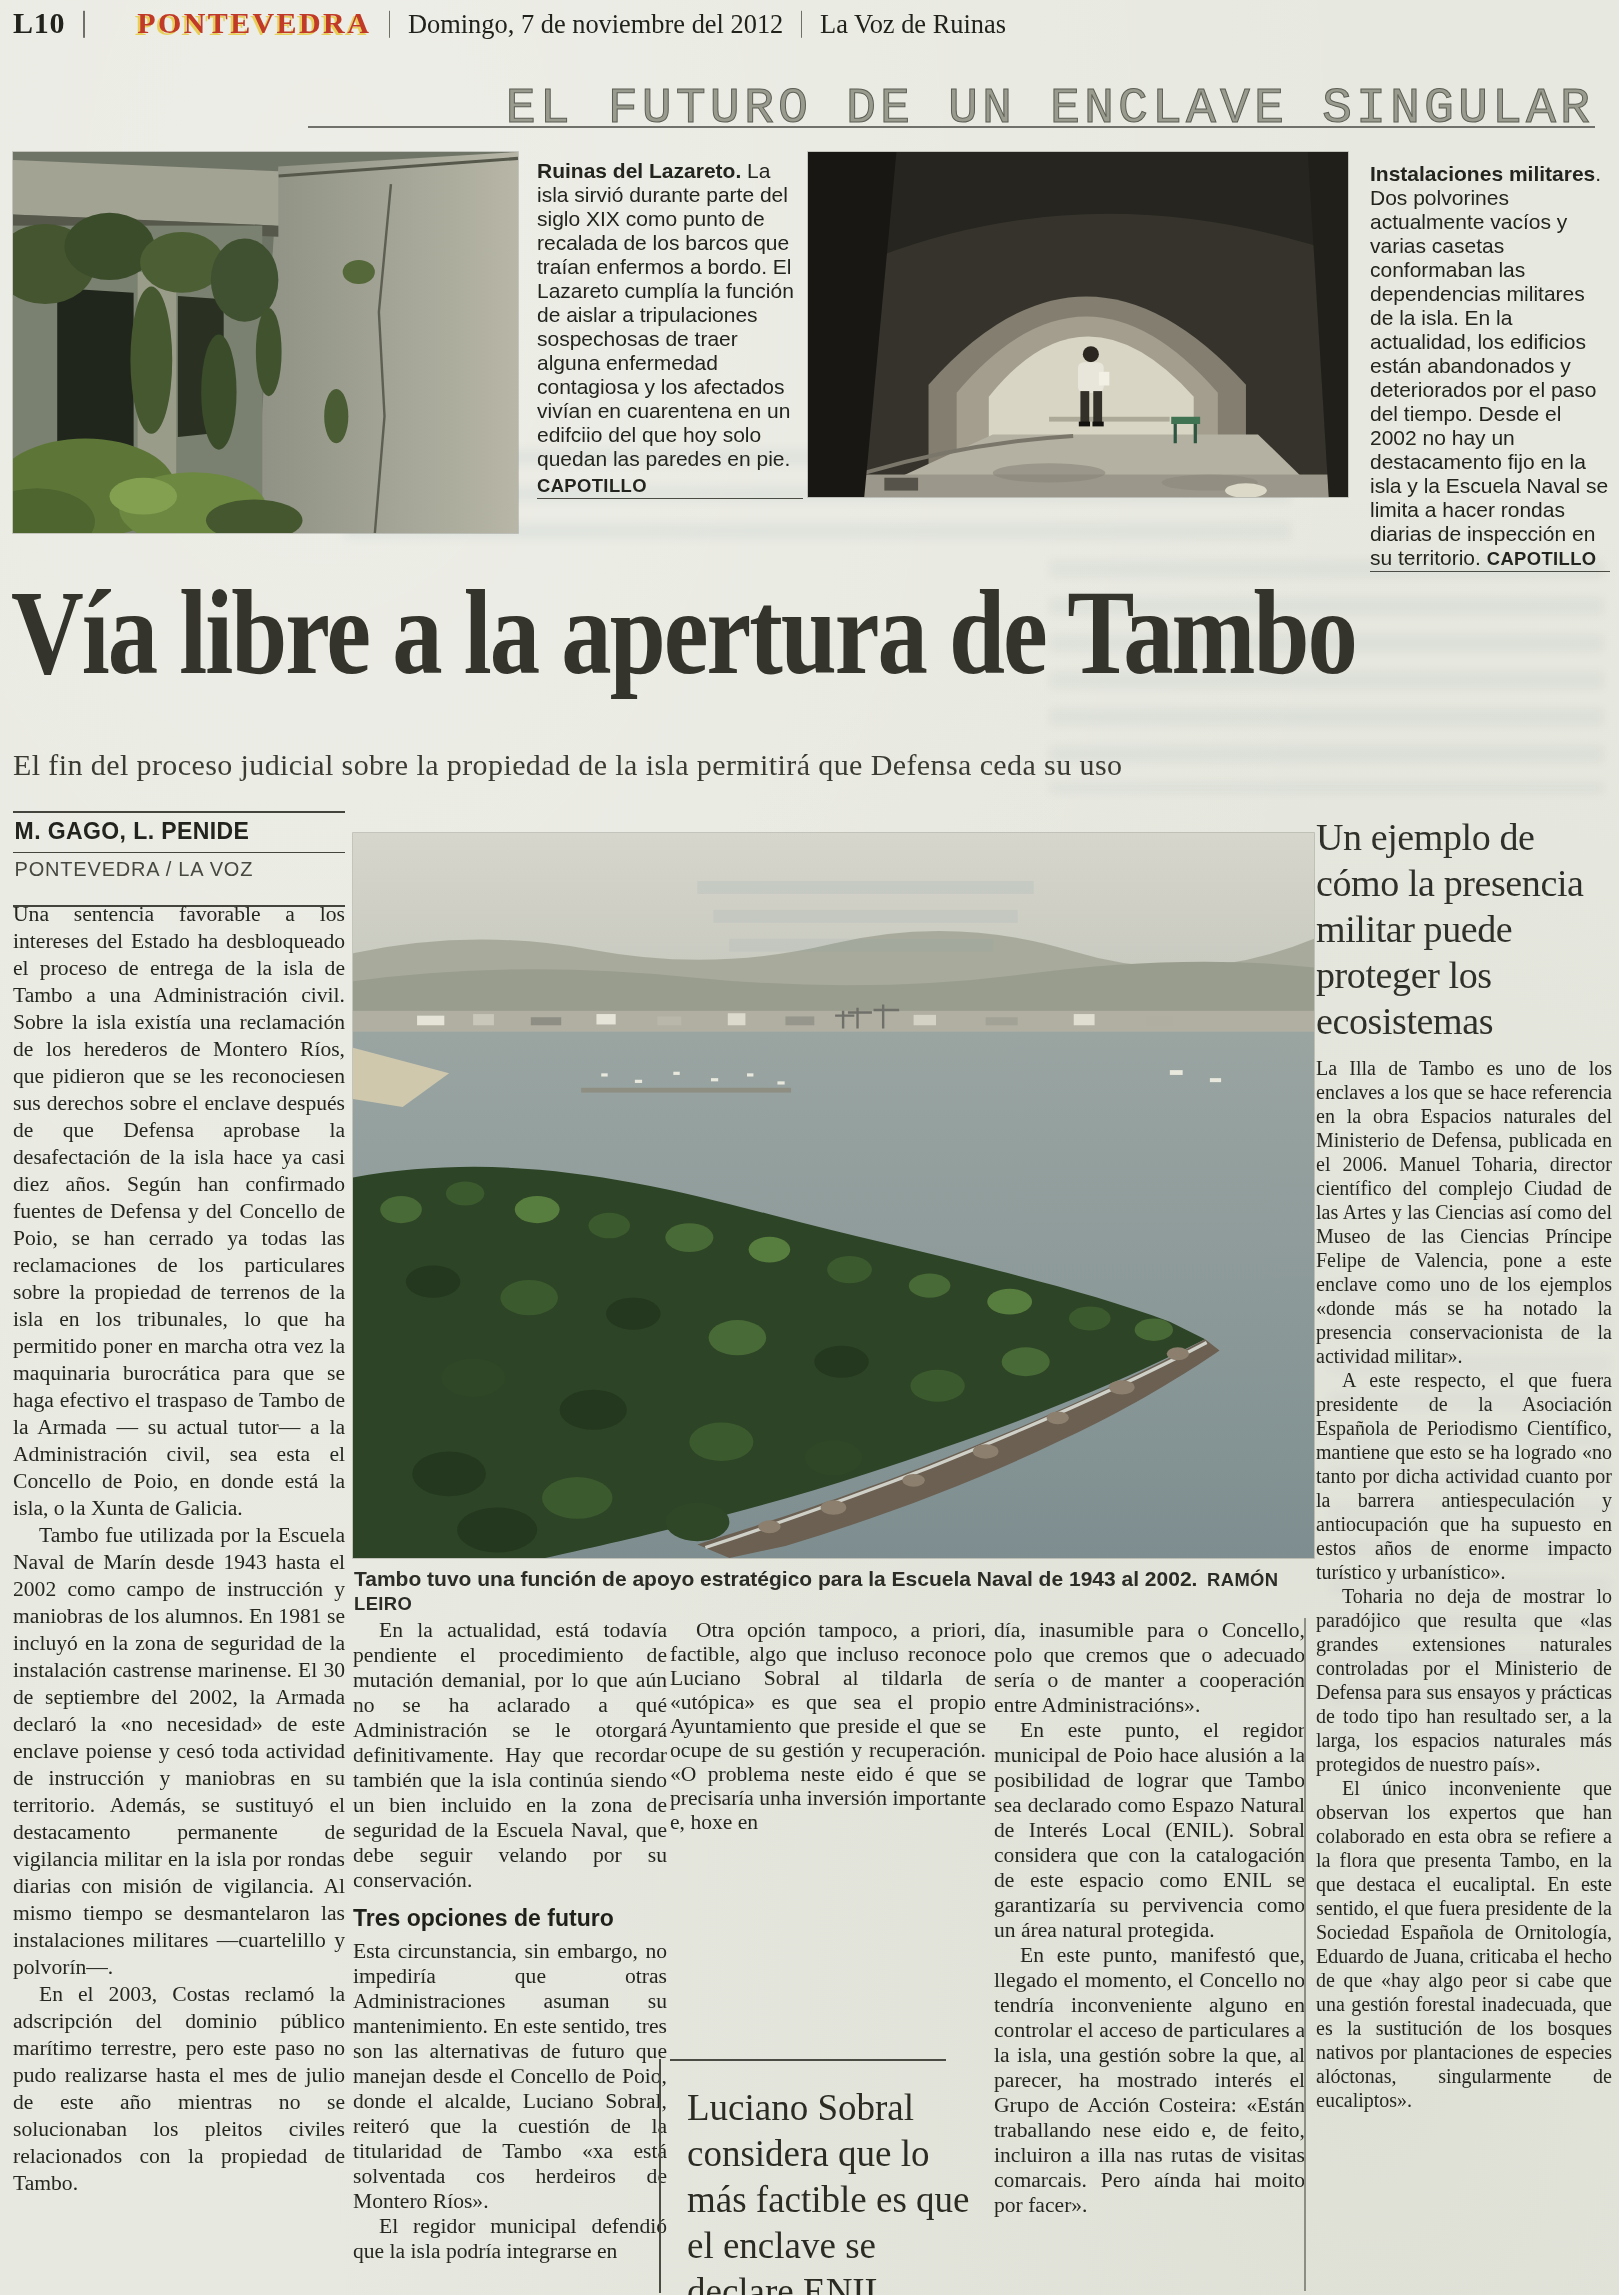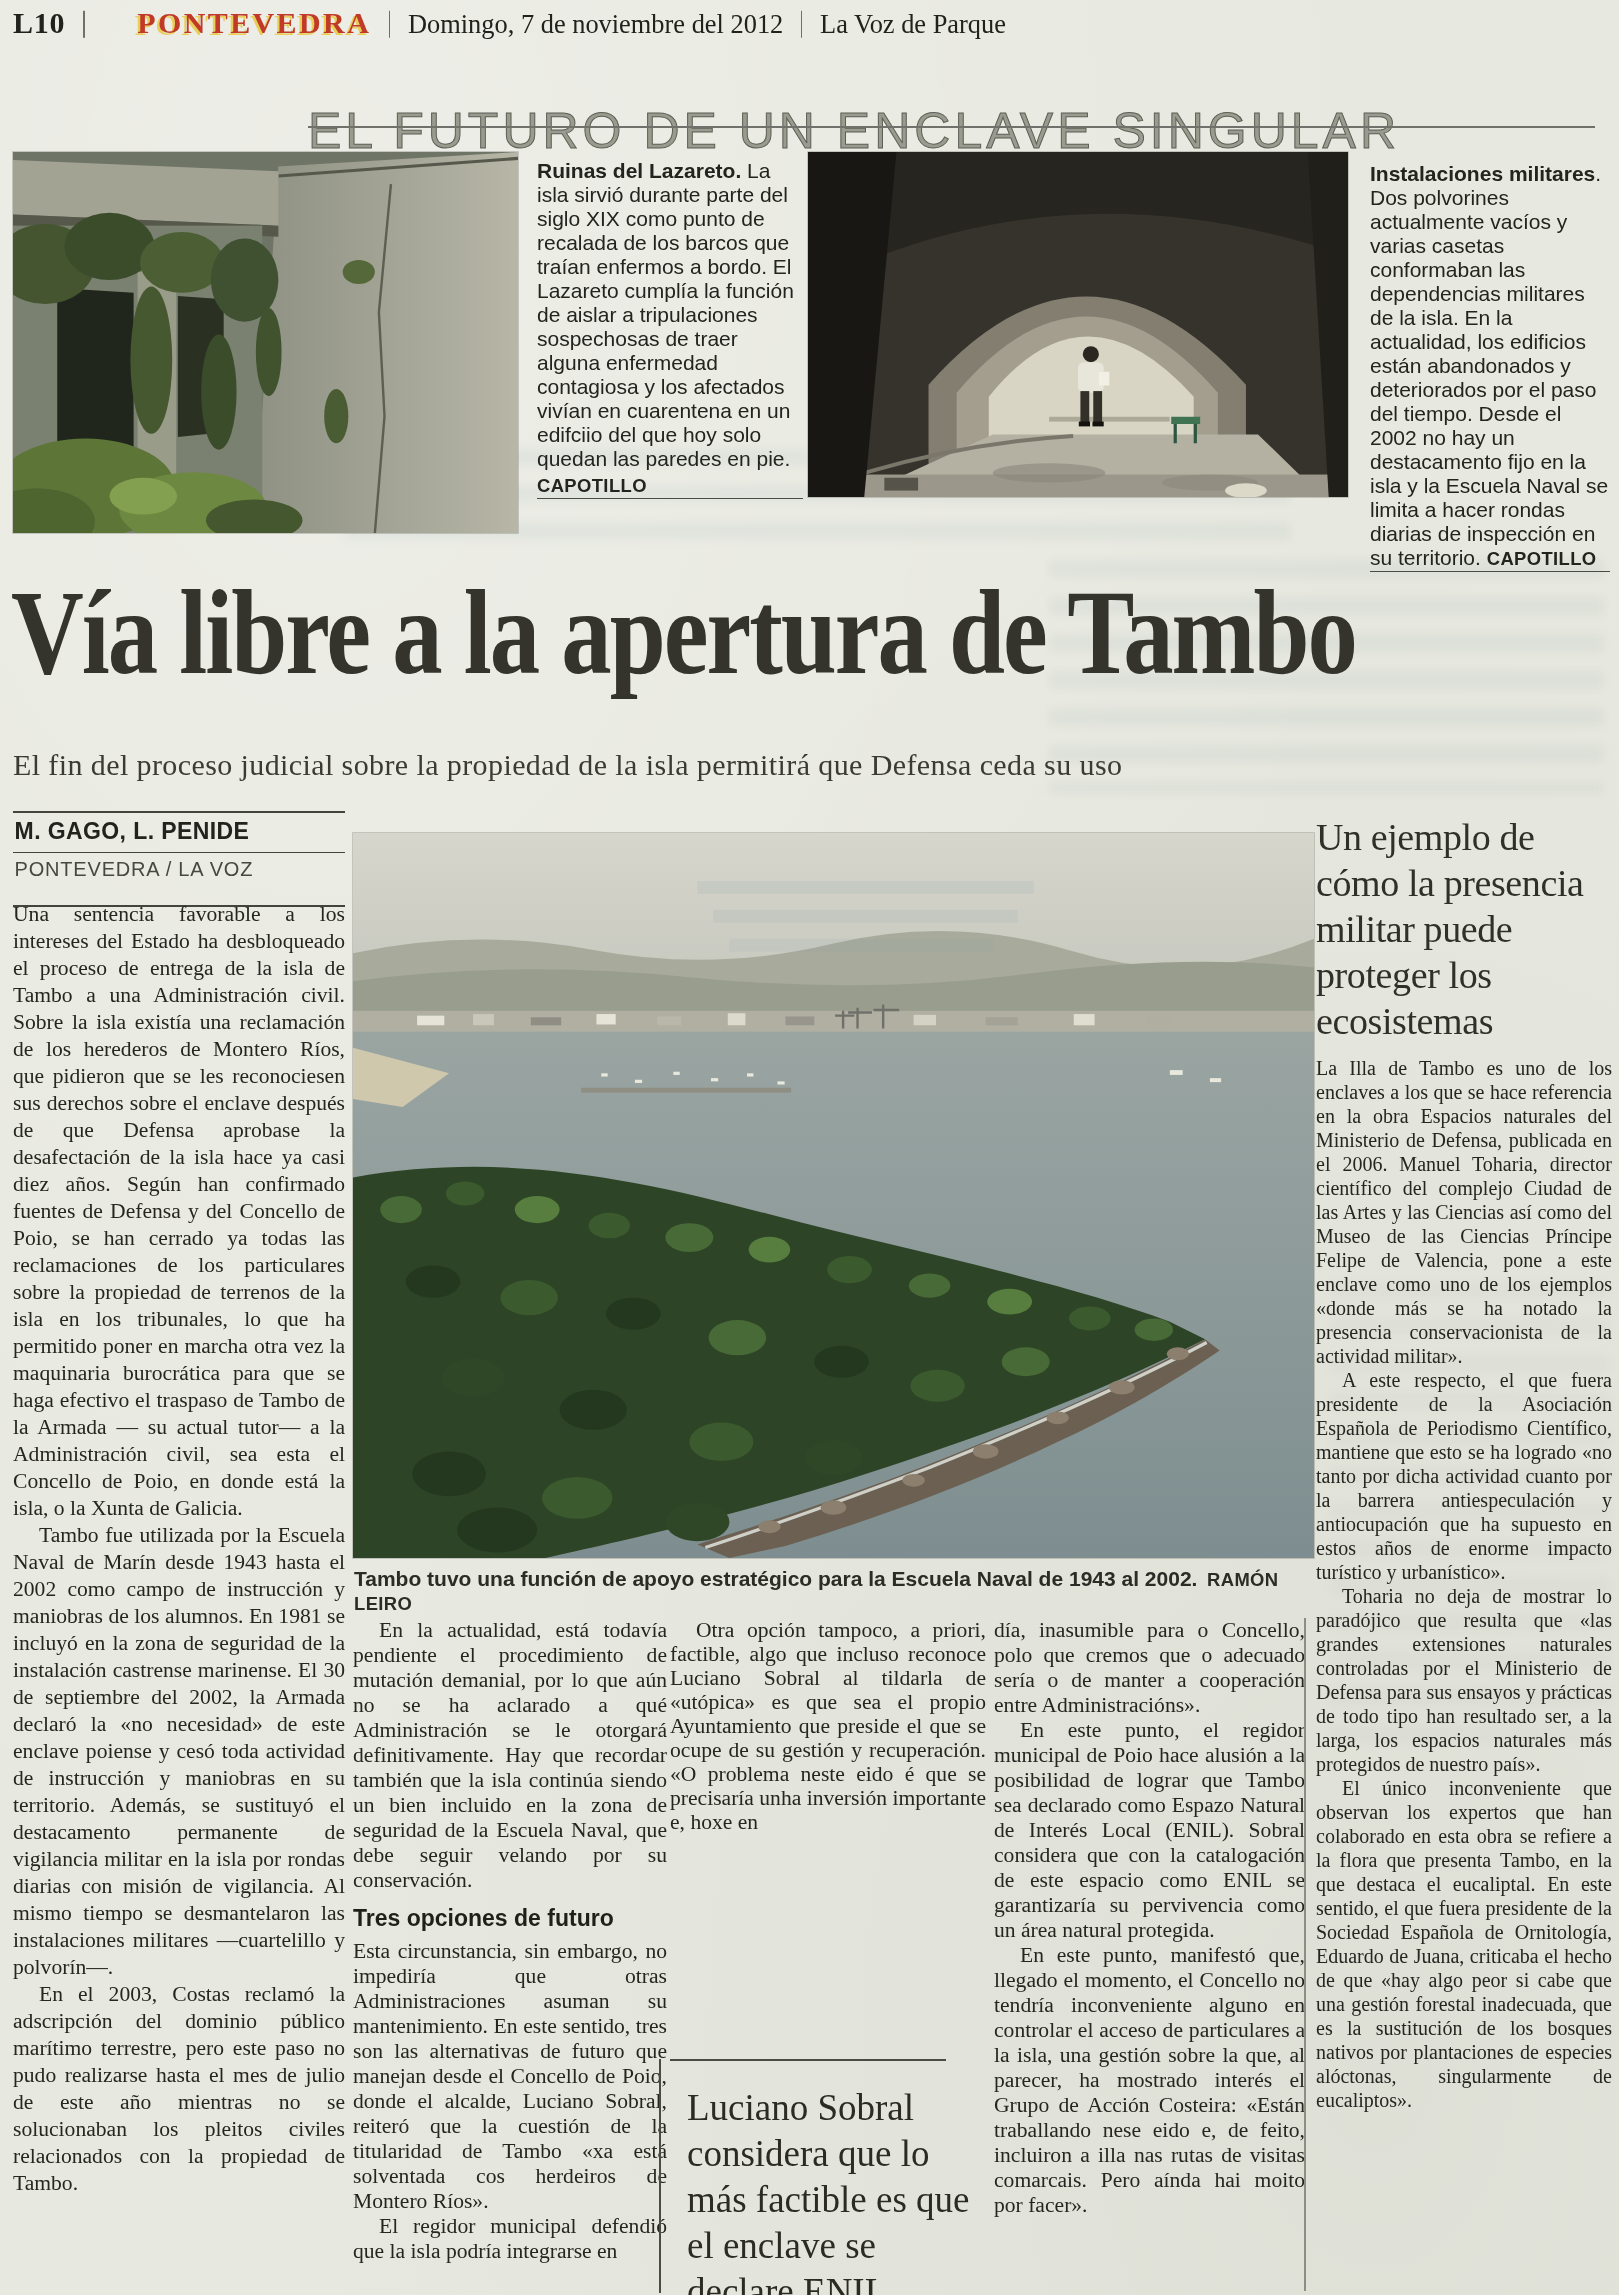--- a/index.html
+++ b/index.html
@@ -15,22 +15,22 @@
   
   .masthead{display:flex;align-items:baseline;gap:17.6px;color:#22221c;}
   .mh-page{font-size:30px;font-weight:bold;letter-spacing:0.8px;}
   .mh-section{font-size:30px;font-weight:bold;letter-spacing:2.4px;color:#c13a28;
               text-shadow:-2.4px 2.4px 0 rgba(232,201,63,.85);padding-left:35px;}
   .mh-date{font-size:26.4px;}
   .mh-paper{font-size:26.4px;}
   .mh-sep{display:inline-block;width:1.6px;height:27px;background:#6f7068;transform:translateY(4.8px);}
 
   
-  .kicker{font-size:50px;letter-spacing:4px;text-align:left;color:#9a9b8f;
-          -webkit-text-stroke:1px #5d5e55;font-family:Liberation Sans, sans-serif;margin-top:22px;}
+  .kicker{font-size:50px;letter-spacing:4px;text-align:right;color:#9a9b8f;
+          -webkit-text-stroke:1px #5d5e55;font-family:Liberation Mono, monospace;}
   .rule{background:#70716a;}
 
   
   .headline{font-size:120px;font-weight:bold;line-height:1.05;color:#34342d;white-space:nowrap;
             transform:scaleX(.84);transform-origin:left top;letter-spacing:-2.4px;}
   .subhead{font-size:30px;color:#3b3b33;white-space:nowrap;letter-spacing:0.4px;}
 
   
   .byline{font-family:"Liberation Sans",sans-serif;color:#22231d;}
   .by-rule{height:2.4px;background:#43443c;}
@@ -76,21 +76,21 @@
 
 <div class="page">
 
   <div class="abs masthead" style="left:13px;top:6.4px;">
     <span class="mh-page">L10</span>
     <span class="mh-sep"></span>
     <span class="mh-section">PONTEVEDRA</span>
     <span class="mh-sep"></span>
     <span class="mh-date">Domingo, 7 de noviembre  del 2012</span>
     <span class="mh-sep"></span>
-    <span class="mh-paper">La Voz de Parque</span>
+    <span class="mh-paper">La Voz de Ruinas</span>
   </div>
 
   <div class="abs kicker" style="left:308px;top:80px;width:1286px;">EL FUTURO DE UN ENCLAVE SINGULAR</div>
   <div class="abs rule" style="left:308px;top:126px;width:1287px;height:1.6px;"></div>
 
   <div class="abs ghost" style="left:345px;top:449px;width:945px;height:104px;"></div>
   <div class="abs ghost" style="left:1050px;top:561px;width:553px;height:232px;"></div>
   <div class="abs ghost" style="left:1330px;top:1282px;width:280px;height:481px;opacity:.25;"></div>
 
   <div class="abs photo" style="left:13px;top:152px;width:505px;height:381px;">

